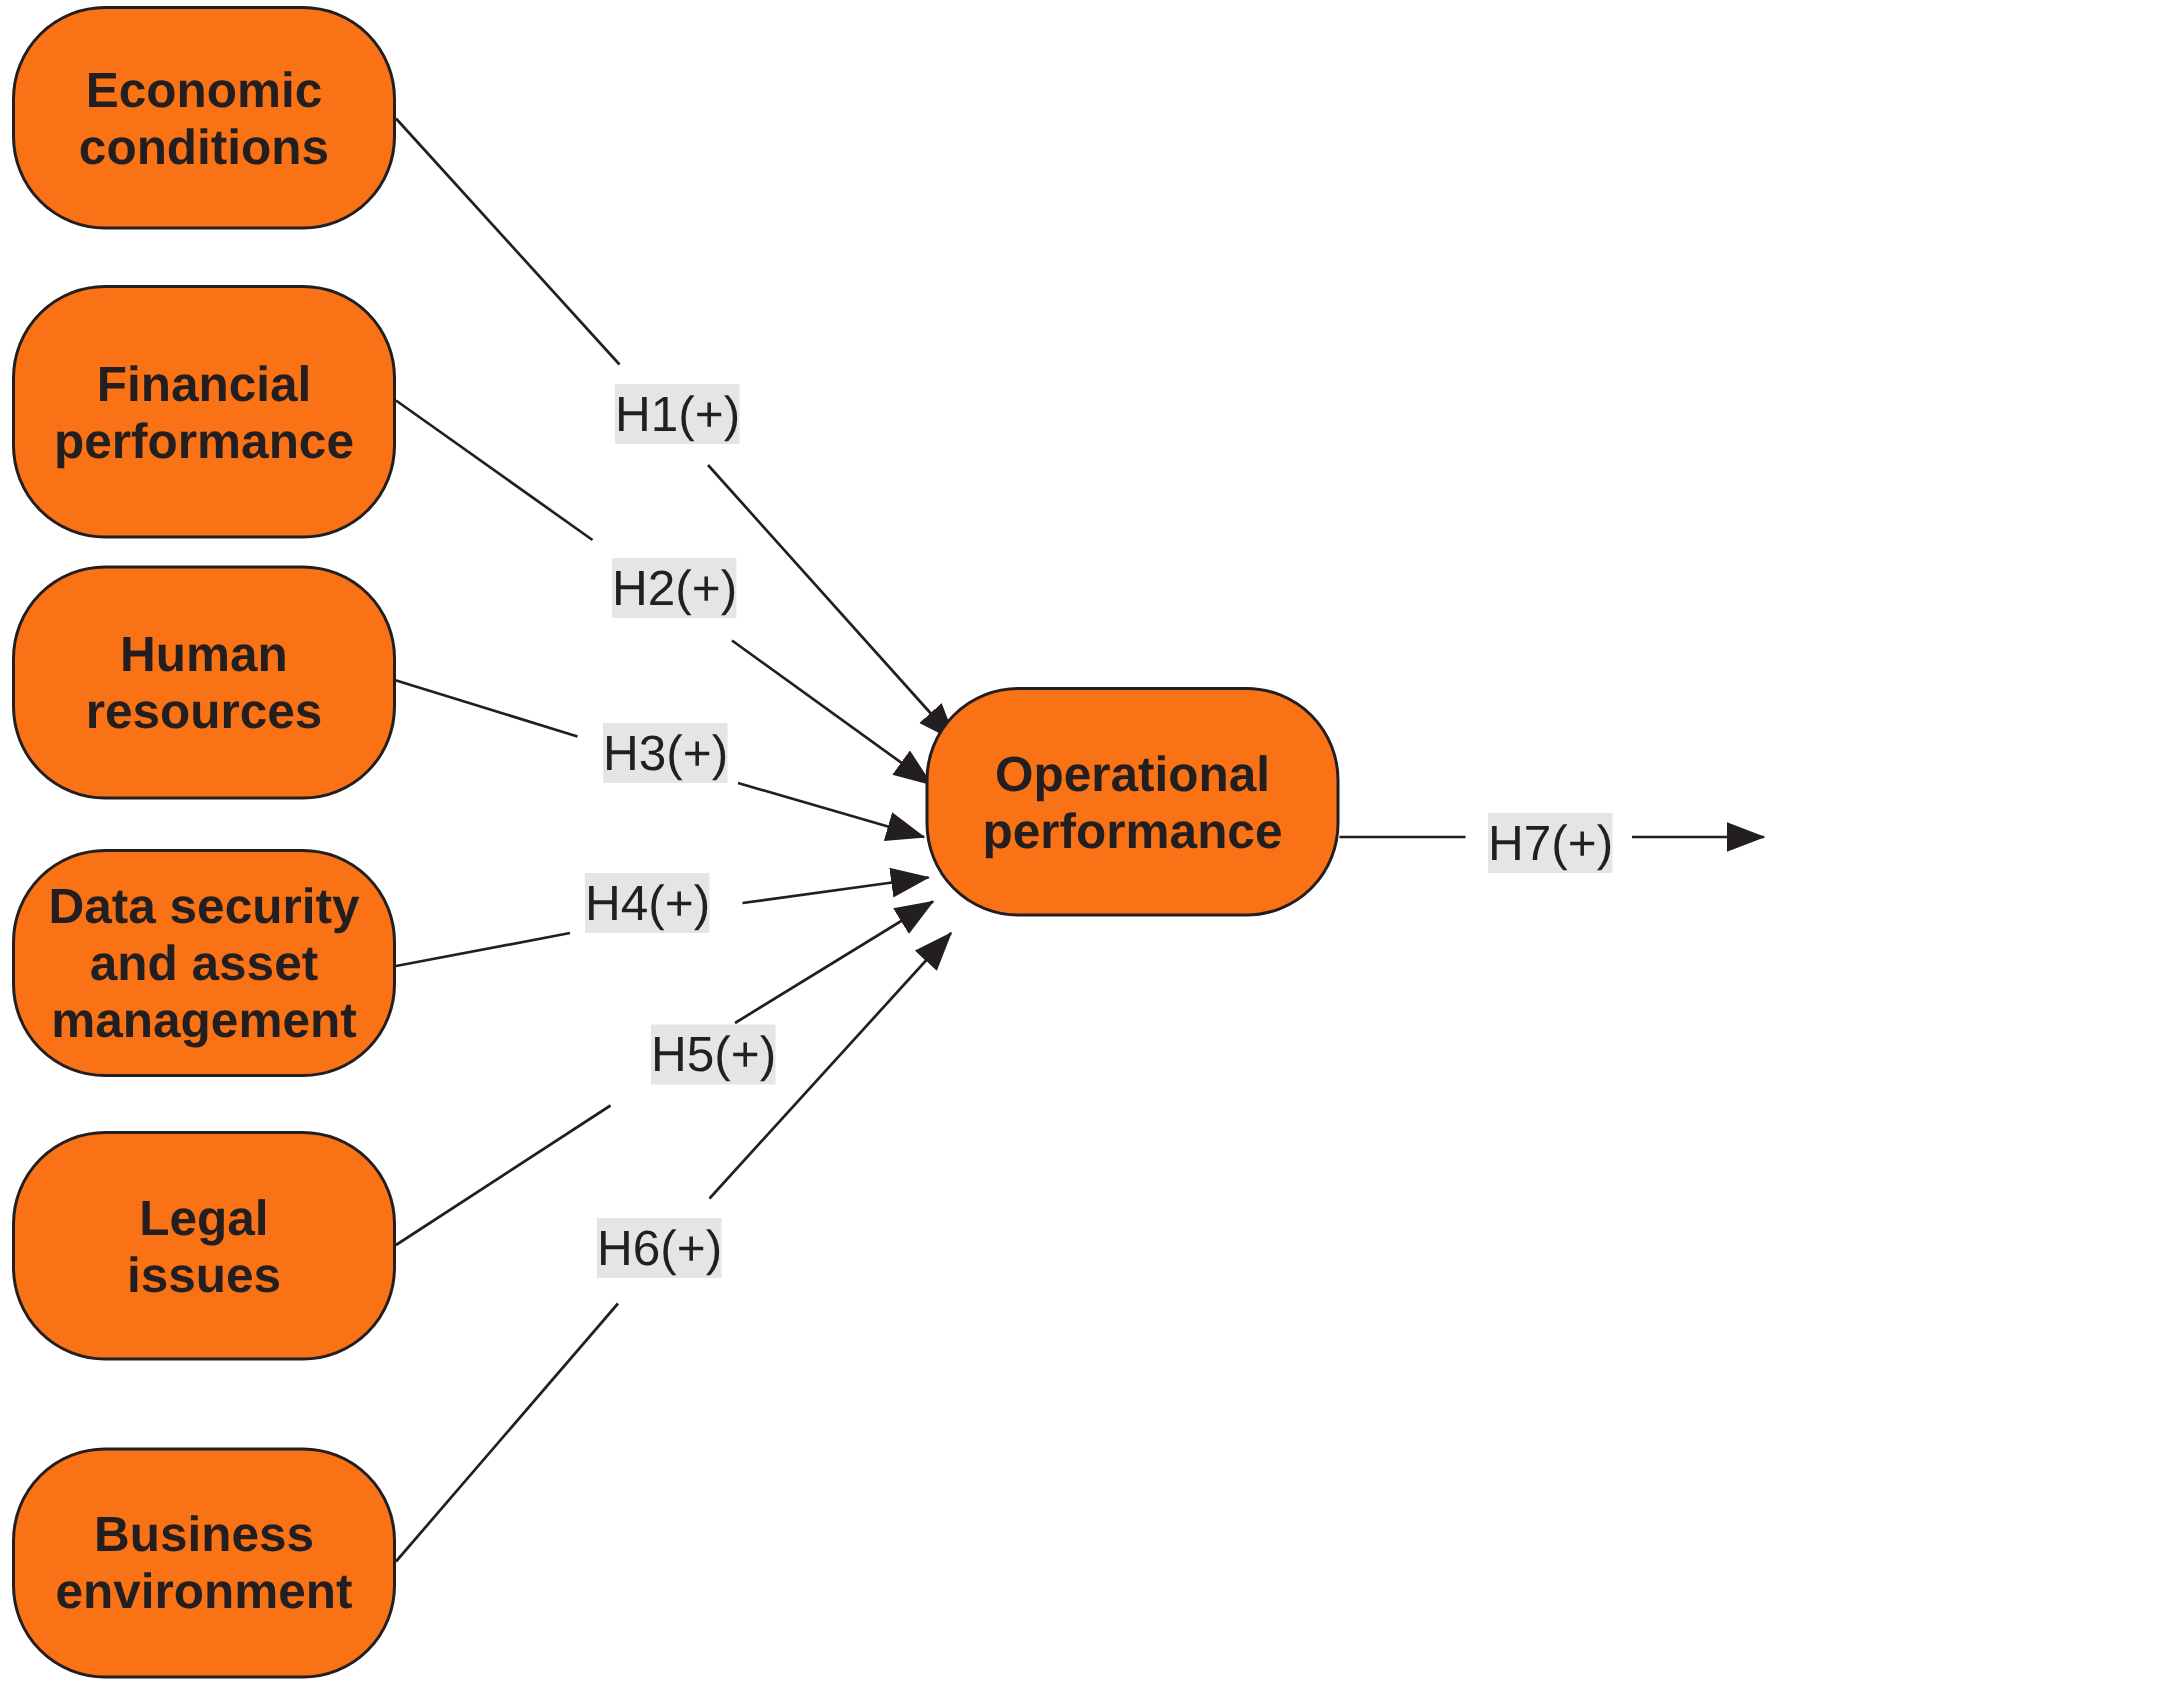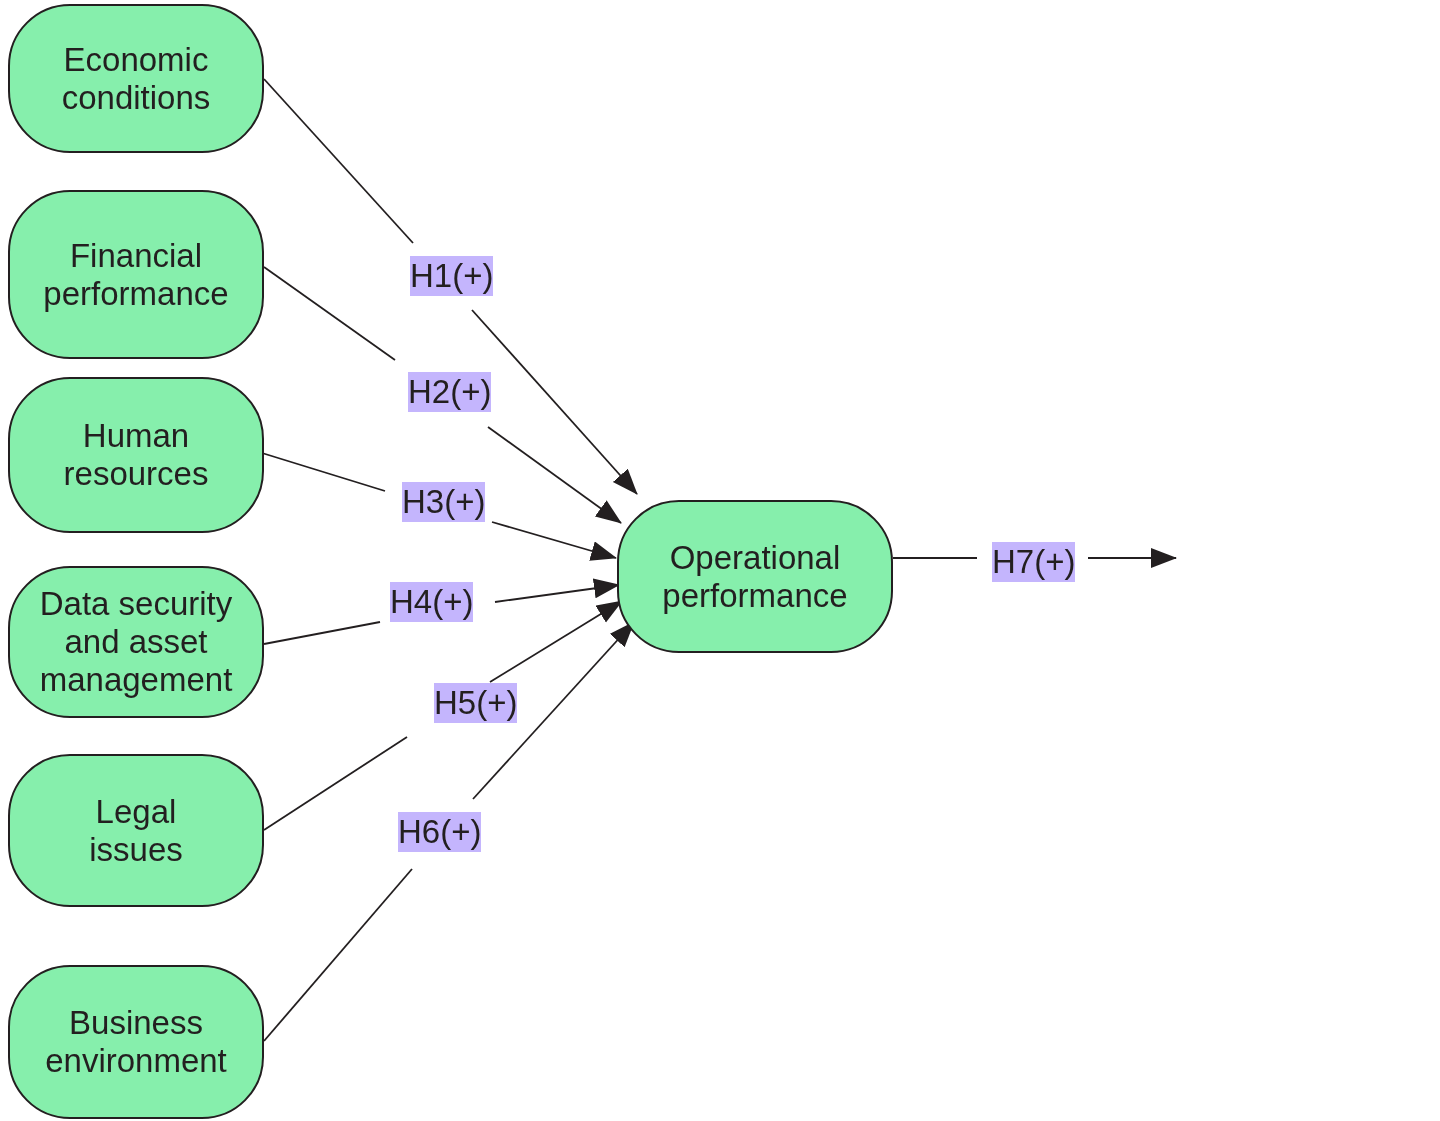--- a/index.html
+++ b/index.html
@@ -14,35 +14,36 @@
   }
   .wires {
     position: absolute;
     left: 0; top: 0;
   }
   .node {
     position: absolute;
     box-sizing: border-box;
     border: 2px solid #231f20;
     border-radius: 62px;
-    background: #86efac;
+    background: #f97316;
     display: flex;
     align-items: center;
     justify-content: center;
     text-align: center;
     font-size: 33px;
     line-height: 38px;
     white-space: pre-line;
+    font-weight: bold;
   }
   .hlabel {
     position: absolute;
     font-size: 33px;
     line-height: 40px;
     white-space: nowrap;
-    background: #c4b5fd;
+    background: #e5e5e5;
   }
 </style>
 </head>
 <body>
 
 <div class="canvas">
 
   <svg class="wires" width="1440" height="1121" viewBox="0 0 1440 1121">
     <defs>
       <marker id="arrow" markerUnits="userSpaceOnUse" markerWidth="27" markerHeight="21" refX="25" refY="10" orient="auto">
@@ -81,21 +82,21 @@
   <div class="node" style="left:8px;   top:566px; width:256px; height:152px;">Data security
 and asset
 management</div>
 
   <div class="node" style="left:8px;   top:965px; width:256px; height:154px;">Business
 environment</div>
 
   <div class="node" style="left:8px;   top:754px; width:256px; height:153px;">Legal
 issues</div>
 
-  <div class="node" style="left:617px; top:500px; width:276px; height:153px;">Operational
+  <div class="node" style="left:617px; top:458px; width:276px; height:153px;">Operational
 performance</div>
 
 
   <div class="hlabel" style="left:410px; top:256px;">H1(+)</div>
   <div class="hlabel" style="left:408px; top:372px;text-align:right;">H2(+)</div>
   <div class="hlabel" style="left:402px; top:482px;">H3(+)</div>
   <div class="hlabel" style="left:390px; top:582px;text-align:right;">H4(+)</div>
   <div class="hlabel" style="left:398px; top:683px;margin-left:36px;">H5(+)</div>
   <div class="hlabel" style="left:398px; top:812px;">H6(+)</div>
   <div class="hlabel" style="left:992px; top:542px;">H7(+)</div>

